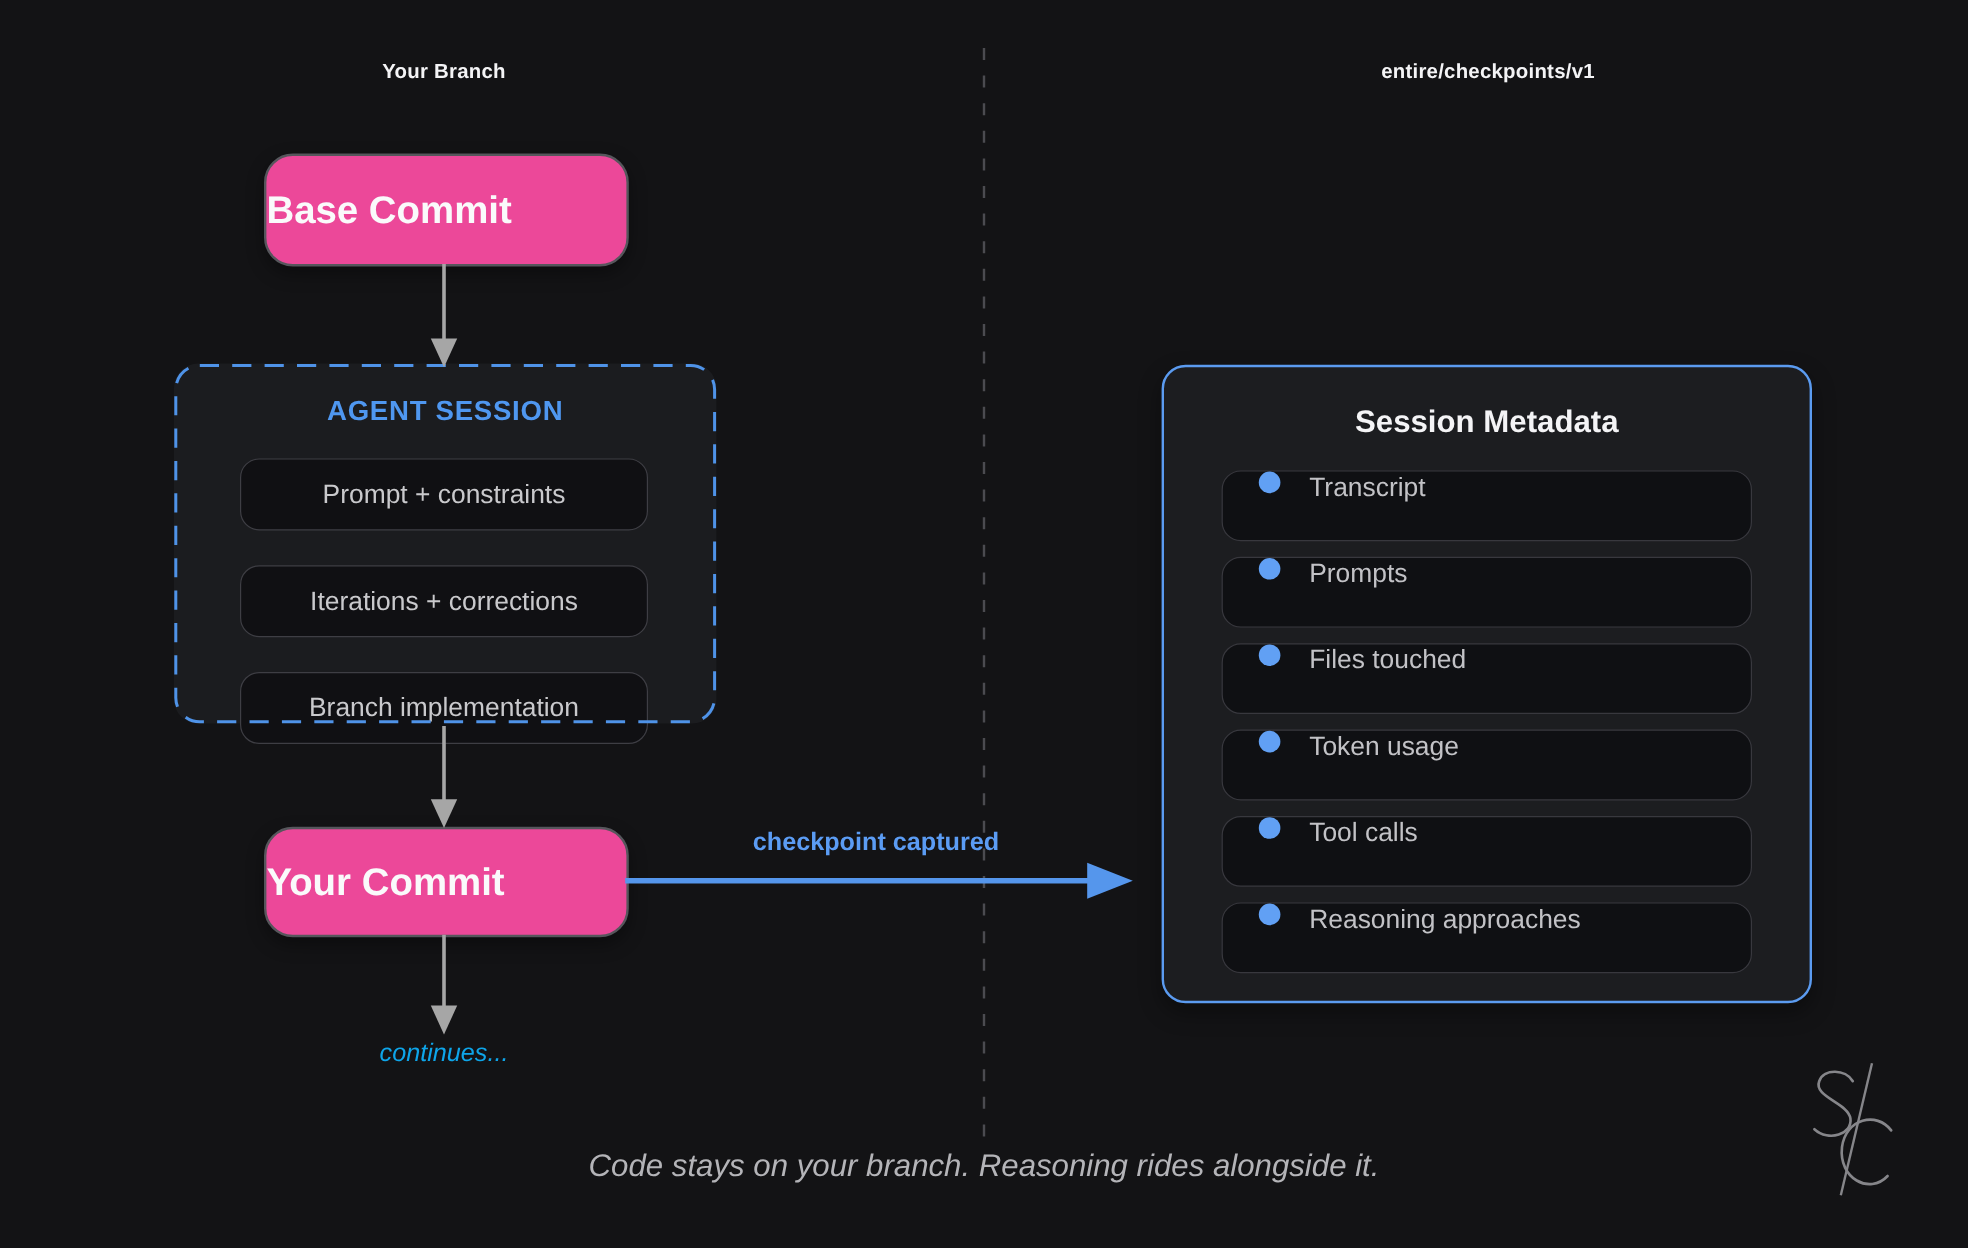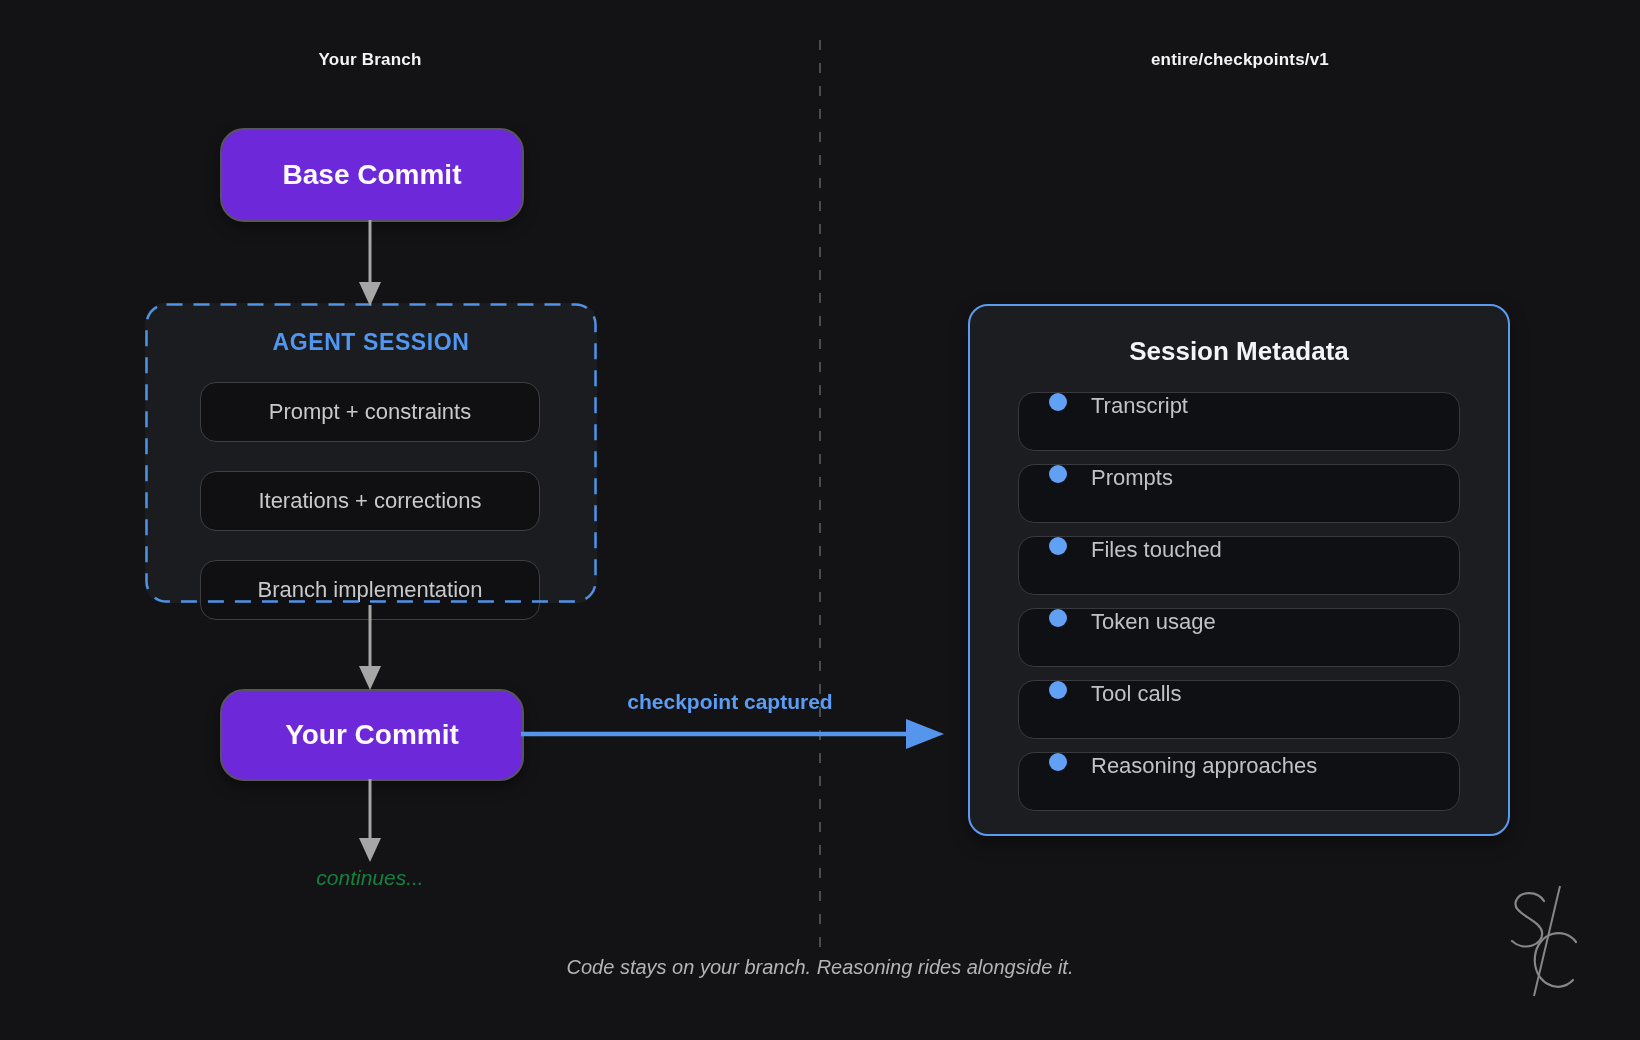--- a/index.html
+++ b/index.html
@@ -8,44 +8,44 @@
     background:#131315;
     font-family:"Liberation Sans",sans-serif;
     -webkit-font-smoothing:antialiased;
   }
   .abs{position:absolute;}
   .col-title{
     width:500px;text-align:center;
     font-size:17px;font-weight:700;color:#f4f4f6;letter-spacing:.2px;
   }
   .commit-box{
-    width:300px;background:#6d28d9;border:2px solid #56565c;border-radius:24px;
-    display:flex;align-items:center;justify-content:center;
+    width:300px;background:#ec4899;border:2px solid #56565c;border-radius:24px;
+    display:flex;align-items:center;
     box-shadow:0 6px 14px rgba(0,0,0,.35);
-    color:#fafafb;font-size:28px;font-weight:700;
+    color:#fafafb;font-size:32px;font-weight:700;
   }
   .agent-box{
     left:145px;top:303px;width:452px;height:300px;
     background:#1b1c1f;border-radius:20px;
   }
   .agent-title{
     position:absolute;left:0;right:0;top:26px;text-align:center;
     color:#4f97f0;font-size:23px;font-weight:700;letter-spacing:.6px;
   }
   .steps{
     position:absolute;left:55px;top:79px;display:flex;flex-direction:column;gap:29px;
   }
   .step{
     width:340px;height:60px;box-sizing:border-box;
     background:#101013;border:1.5px solid #3e3e44;border-radius:16px;
     display:flex;align-items:center;justify-content:center;
     color:#c9c9cc;font-size:22px;
   }
   .continues{
-    width:300px;text-align:center;color:#15803d;
+    width:300px;text-align:center;color:#0ea5e9;
     font-size:21px;font-style:italic;
   }
   .checkpoint-label{
     width:400px;text-align:center;color:#5b9cf4;
     font-size:21px;font-weight:700;
   }
   .meta-box{
     left:968px;top:304px;width:542px;height:532px;box-sizing:border-box;
     background:#1c1d20;border:2.5px solid #5b9bf0;border-radius:20px;
     box-shadow:0 8px 18px rgba(0,0,0,.35);
@@ -64,21 +64,21 @@
     background:#0f1013;border:1.5px solid #38383e;border-radius:16px;
     display:flex;align-items:flex-start;
     color:#c2c2c6;font-size:22px;
   }
   .dot{
     width:18px;height:18px;border-radius:50%;background:#61a0f4;
     margin-left:30px;margin-right:24px;flex:0 0 auto;
   }
   .caption{
     left:420px;top:956px;width:800px;text-align:center;
-    color:#b4b4b8;font-size:20px;font-style:italic;
+    color:#b4b4b8;font-size:26px;font-style:italic;
   }
   .overlay{position:absolute;left:0;top:0;z-index:5;pointer-events:none;}
 </style>
 </head>
 <body>
 
 <div class="canvas">
 
   <div class="abs col-title" style="left:120px;top:50px;">Your Branch</div>
   <div class="abs col-title" style="left:990px;top:50px;">entire/checkpoints/v1</div>

